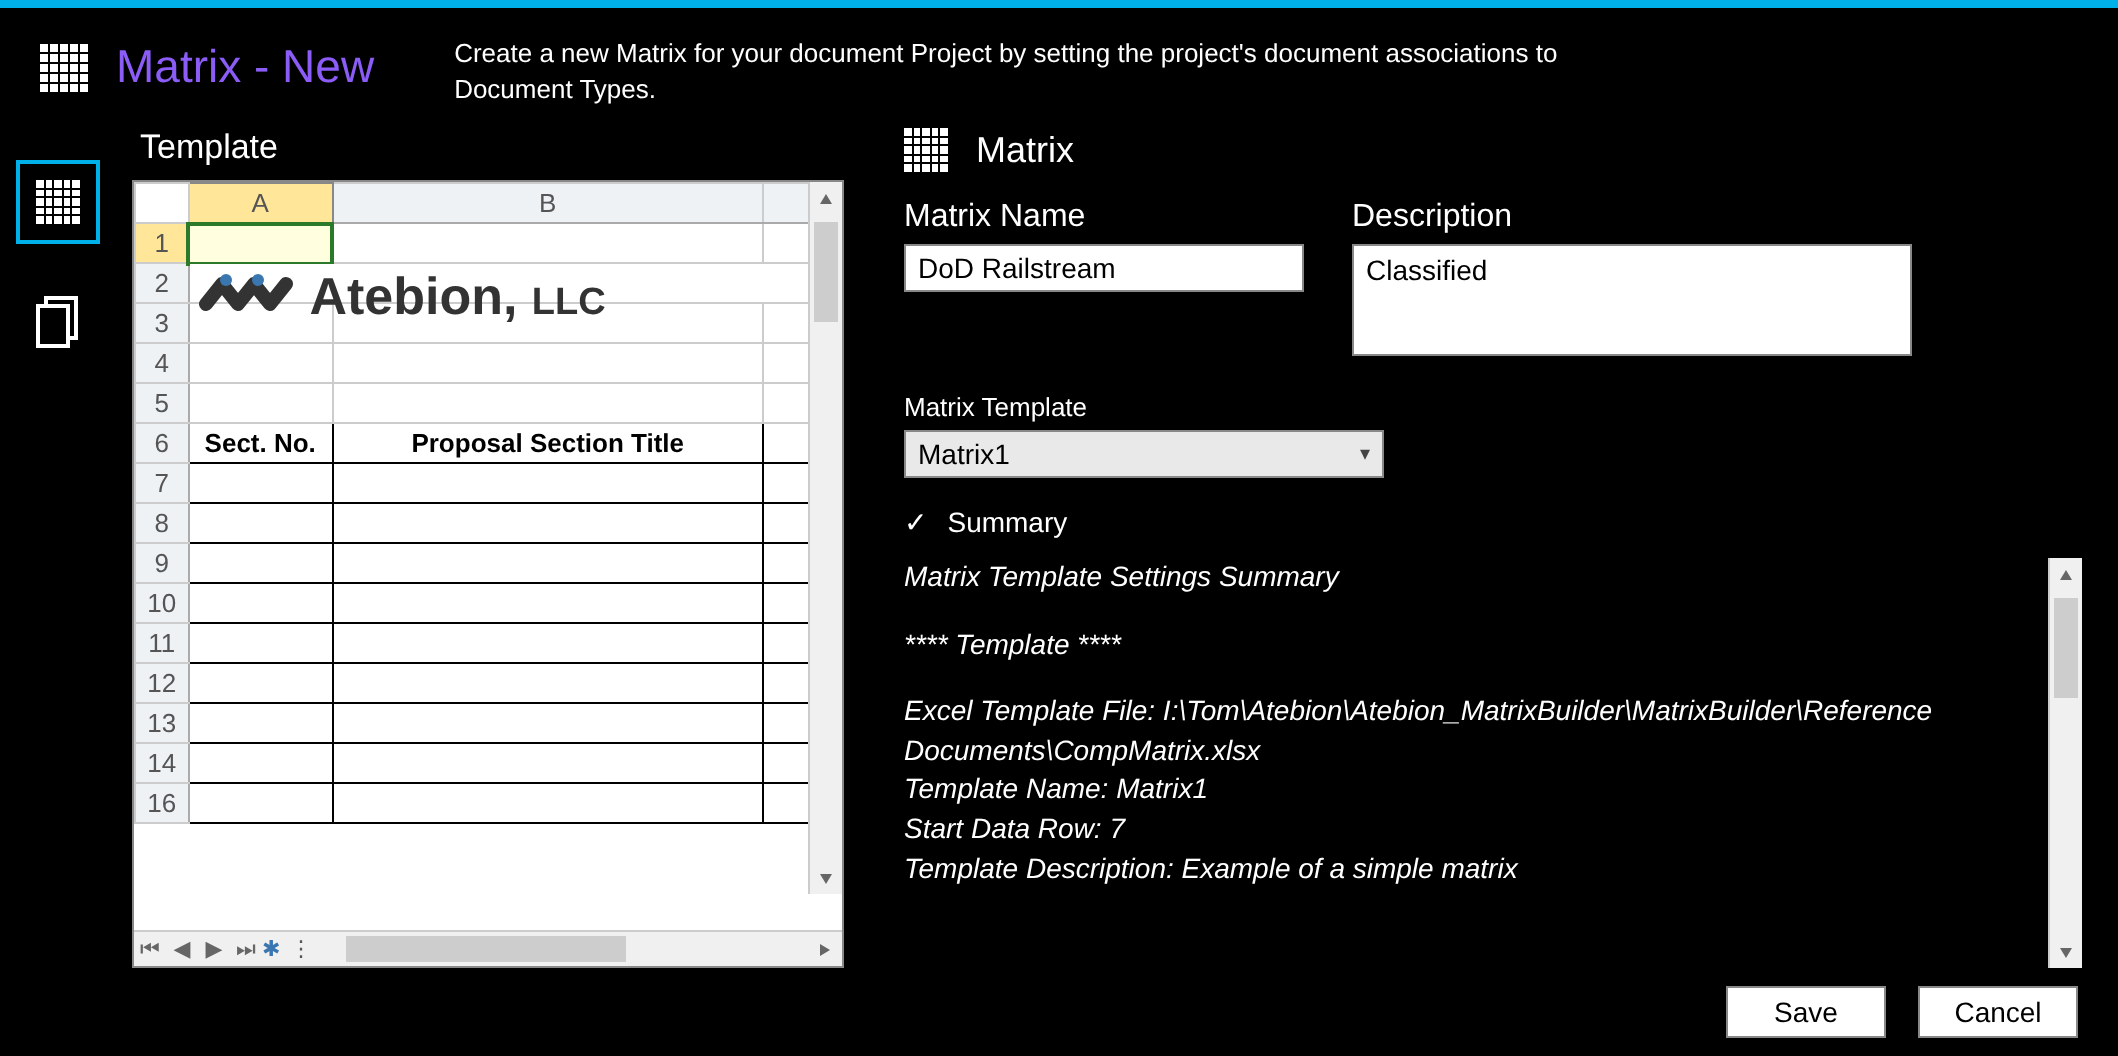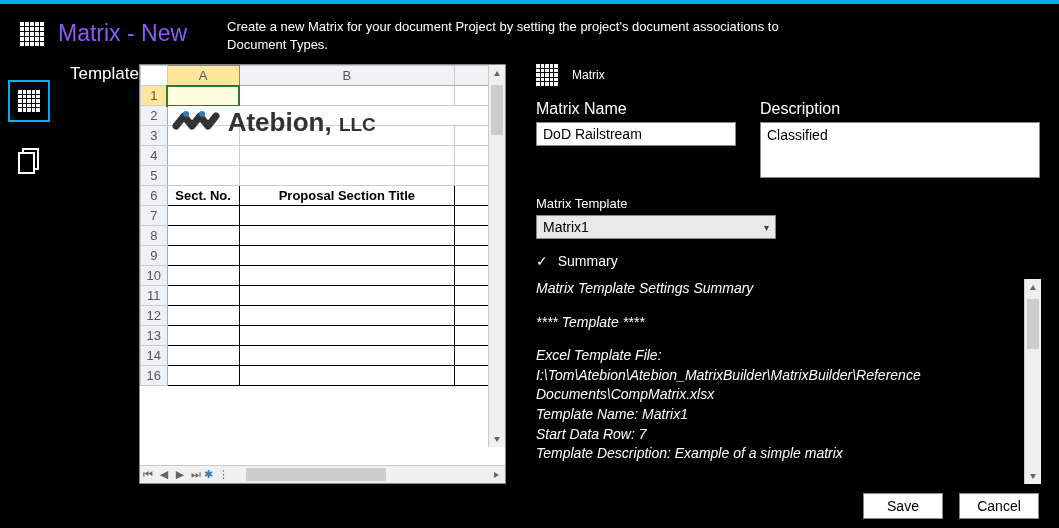--- a/index.html
+++ b/index.html
@@ -62,21 +62,21 @@
   }
   .nav-grid span { background:#fff; }
   .doc-icon { width:22px; height:26px; position:relative; }
   .doc-icon svg { display:block; }
 
   
   .panes {
     flex:1; display:flex; gap:30px; padding:2px 18px 0 6px;
     min-width:0;
   }
-  .pane-left { width:440px; display:flex; flex-direction:row; }
+  .pane-left { width:356px; display:flex; flex-direction:column; }
   .pane-right { flex:1; display:flex; flex-direction:column; min-width:0; }
   .pane-title {
     font-size:17px; font-weight:400; margin:0 0 6px 4px;
   }
 
   
   .sheet-wrap {
     flex:1; background:#fff; color:#000;
     border:1px solid #888;
     display:flex; flex-direction:column;
@@ -165,21 +165,21 @@
   .hscroll-thumb {
     position:absolute; left:0; width:140px; top:2px; bottom:2px;
     background:#cdcdcd;
   }
 
   
   .matrix-header {
     display:flex; align-items:center; gap:14px; margin-bottom:14px;
   }
   .matrix-header .nav-grid { width:22px; height:22px; }
-  .matrix-header h2 { font-size:12px; font-weight:400; margin:0; }
+  .matrix-header h2 { font-size:18px; font-weight:400; margin:0; }
   .fields { display:flex; gap:24px; margin-bottom:18px; }
   .field { display:flex; flex-direction:column; }
   .field label { font-size:16px; margin-bottom:4px; }
   .field input[type=text] {
     width:200px; height:24px; background:#fff; color:#000;
     border:1px solid #888; padding:0 6px; font-size:14px;
     font-family:inherit;
   }
   .field textarea {
     width:280px; height:56px; background:#fff; color:#000;

